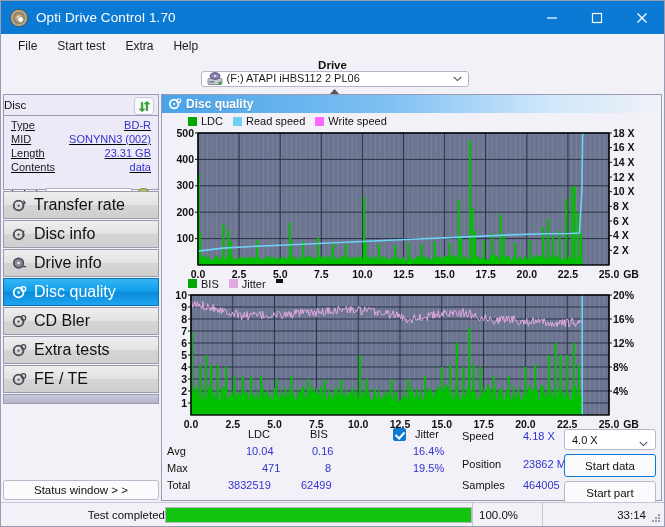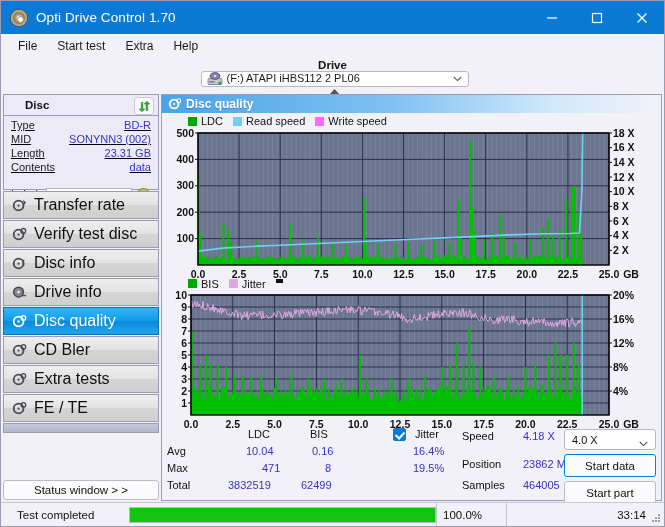--- a/index.html
+++ b/index.html
@@ -115,21 +115,21 @@
     border: 1px solid #9a9ab5;
     height: 96px;
     position: relative;
   }
   #disc-header {
     height: 21px; display: flex; align-items: center;
     border-bottom: 1px solid #9a9ab5;
     background: #eceaf7;
   }
   #disc-header-title {
-    font-size: 11.5px; font-weight: bold; color: #111; margin-left: 21px;
+    font-size: 11.5px; font-weight: normal; color: #111; margin-left: 0;
   }
   #refresh-btn {
     position: absolute; right: 4px; top: 2px;
     width: 20px; height: 18px;
     background: #fbfbfe; border: 1px solid #c8c8d6; border-radius: 4px;
     display: flex; align-items: center; justify-content: center;
   }
   .disc-row {
     display: flex; align-items: flex-start;
     height: 14px; padding: 0 7px; font-size: 11px; text-decoration: underline;
@@ -244,21 +244,21 @@
   #start-part { top: 55px; }
 
   
   #statusbar {
     position: absolute; left: 0; right: 0; bottom: 0; height: 24px;
     background: #f2f1f8;
     border-top: 1px solid #c6c6d4;
     display: flex; align-items: center;
     font-size: 11.5px; color: #111;
   }
-  #status-text { width: 128px; padding-left: 16px; }
+  #status-text { width: 164px; padding-left: 16px; text-align: right; }
   #progress-outer {
     width: 307px; height: 16px;
     border: 1px solid #b7b7c6; background: #ffffff;
     position: relative; overflow: hidden;
   }
   #progress-fill { height: 100%; background: #12c40f; width: 100%; }
   #progress-pct {
     width: 70px; text-align: left; padding-left: 6px;
     border-left: 1px solid #c6c6d4; height: 24px; line-height: 24px;
   }
@@ -421,30 +421,20 @@
       <div id="nav-list">
         <div class="nav-btn">
           <span class="nav-icon">
             <svg width="15" height="15" viewBox="0 0 16 16">
                 <circle cx="7" cy="8" r="5.2" fill="none" stroke="#4a4a55" stroke-width="2"></circle>
                 <circle cx="7" cy="8" r="1.2" fill="#4a4a55"></circle>
                 <path d="M12 3 l2 2 -2 2" fill="none" stroke="#4a4a55" stroke-width="1.4"></path>
               </svg>
           </span>
           <span>Transfer rate</span>
-        </div>
-        <div class="nav-btn">
-          <span class="nav-icon">
-            <svg width="15" height="15" viewBox="0 0 16 16">
-                <circle cx="7" cy="8" r="5.2" fill="none" stroke="#4a4a55" stroke-width="2"></circle>
-                <circle cx="7" cy="8" r="1.2" fill="#4a4a55"></circle>
-                <circle cx="12" cy="4.2" r="2.6" fill="none" stroke="#4a4a55" stroke-width="1.4"></circle>
-              </svg>
-          </span>
-          <span>Verify test disc</span>
         </div>
         <div class="nav-btn">
           <span class="nav-icon">
             <svg width="15" height="15" viewBox="0 0 16 16">
                 <circle cx="7" cy="8" r="5.2" fill="none" stroke="#4a4a55" stroke-width="2"></circle>
                 <circle cx="7" cy="8" r="1.2" fill="#4a4a55"></circle>
                 <rect x="11.5" y="4" width="1.6" height="1.6" fill="#4a4a55"></rect>
                 <rect x="11.5" y="6.6" width="1.6" height="4" fill="#4a4a55"></rect>
               </svg>
           </span>

